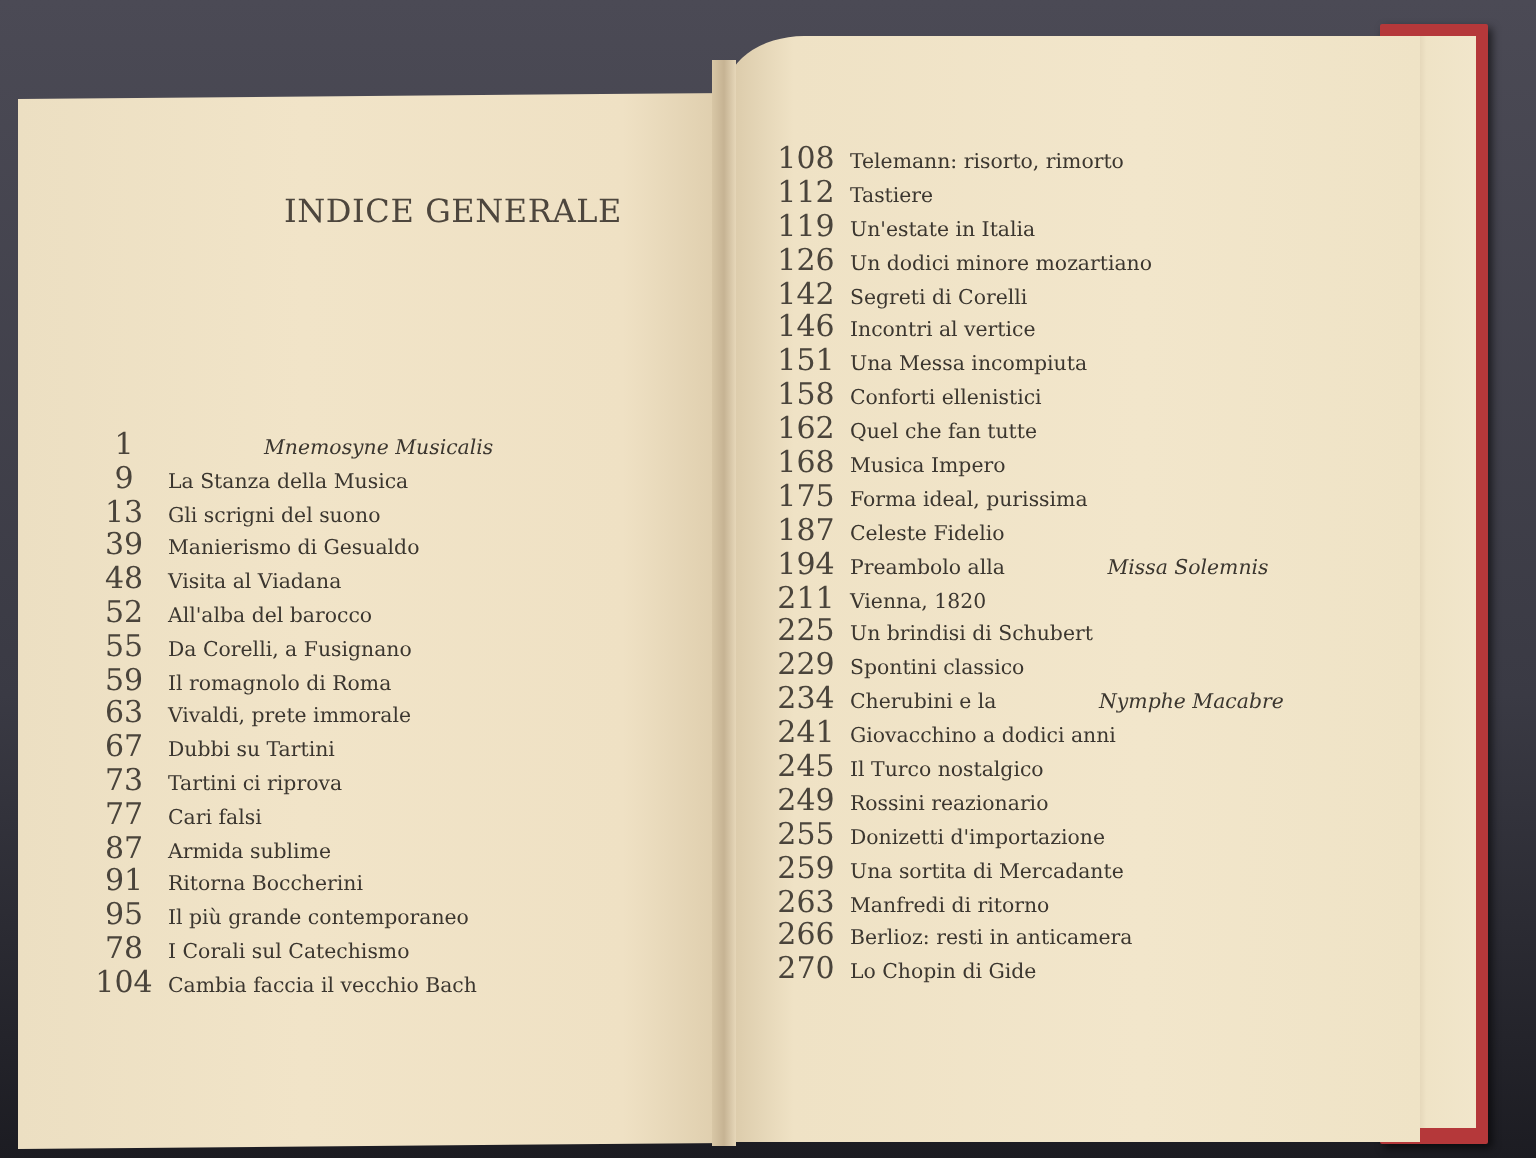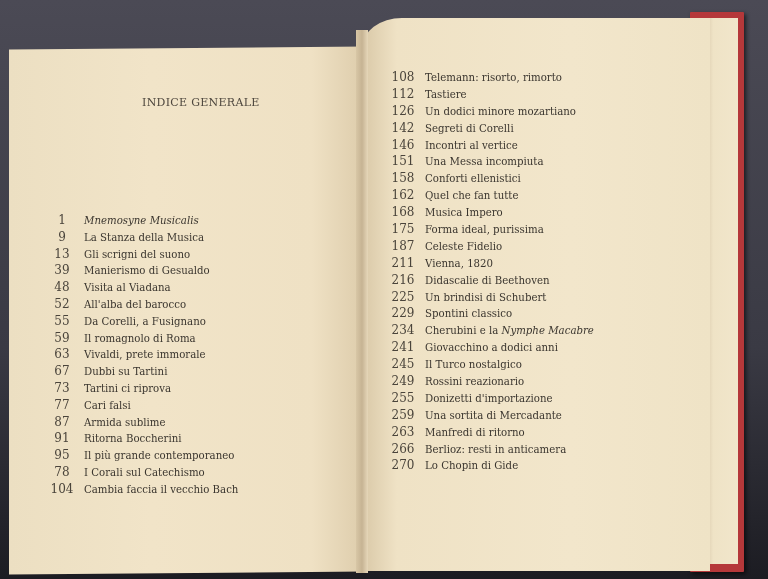--- a/index.html
+++ b/index.html
@@ -29,35 +29,35 @@
       left: 362px; top: 18px; width: 348px; height: 553px;
       background: linear-gradient(90deg, #d9c8a7 0%, #efe2c5 10%, #f2e6cb 60%, #efe3c6 100%);
       border-radius: 40px 0 0 0 / 30px 0 0 0;
     }
     .gutter {
       position: absolute; left: 356px; top: 30px; width: 12px; height: 543px;
       background: linear-gradient(90deg, #d8c7a6, #c6b393 50%, #e6d7b9);
     }
     .title {
       position: absolute; left: 142px; top: 96px;
-      font-size: 11px; letter-spacing: 0.3px; color: #4d463d;
+      font-size: 16px; letter-spacing: 0.3px; color: #4d463d;
     }
     .toc { position: absolute; margin: 0; padding: 0; list-style: none; }
     .toc-left { left: 40px; top: 213px; }
     .toc-right { left: 381px; top: 70px; }
     .toc li {
       display: flex; align-items: baseline; white-space: nowrap;
       font-size: 10.2px; color: #3b362f;
     }
     .toc-left li { height: 16.8px; }
     .toc-right li { height: 16.9px; }
-    .num { display: inline-block; width: 38px; text-align: center; font-size: 12px; color: #4a443b; }
+    .num { display: inline-block; width: 38px; text-align: center; font-size: 15px; color: #4a443b; }
     .toc-left .num { width: 44px; text-align: center; }
     .toc-right .num { width: 44px; }
-    .it { font-style: italic; }
+    .it { font-style: italic; margin-left: 48px; }
   </style>
 </head>
 <body>
 
 <div class="cover-right"></div>
 <div class="page-stack"></div>
 
 <div class="page page-left"></div>
 <div class="page page-right"></div>
 <div class="gutter"></div>
@@ -138,20 +138,24 @@
 <ul class="toc toc-right">
   <li>
       <span class="num">108</span>
       <span>Telemann: risorto, rimorto</span>
     </li>
   <li>
       <span class="num">112</span>
       <span>Tastiere</span>
     </li>
   <li>
+      <span class="num">119</span>
+      <span>Un'estate in Italia</span>
+    </li>
+  <li>
       <span class="num">126</span>
       <span>Un dodici minore mozartiano</span>
     </li>
   <li>
       <span class="num">142</span>
       <span>Segreti di Corelli</span>
     </li>
   <li>
       <span class="num">146</span>
       <span>Incontri al vertice</span>
@@ -174,26 +178,27 @@
     </li>
   <li>
       <span class="num">175</span>
       <span>Forma ideal, purissima</span>
     </li>
   <li>
       <span class="num">187</span>
       <span>Celeste Fidelio</span>
     </li>
   <li>
+      <span class="num">194</span>
+      <span style="white-space:pre">Preambolo alla </span>
+      <span class="it">Missa Solemnis</span>
+    </li>
+  <li>
       <span class="num">211</span>
       <span>Vienna, 1820</span>
-    </li>
-  <li>
-      <span class="num">216</span>
-      <span>Didascalie di Beethoven</span>
     </li>
   <li>
       <span class="num">225</span>
       <span>Un brindisi di Schubert</span>
     </li>
   <li>
       <span class="num">229</span>
       <span>Spontini classico</span>
     </li>
   <li>

